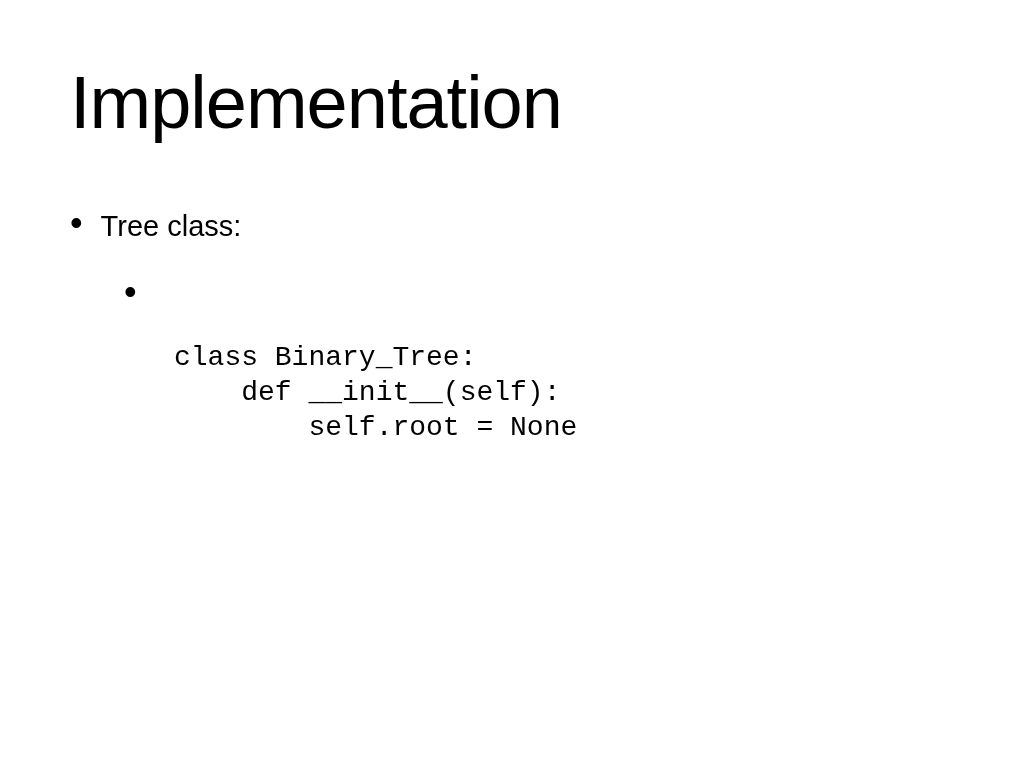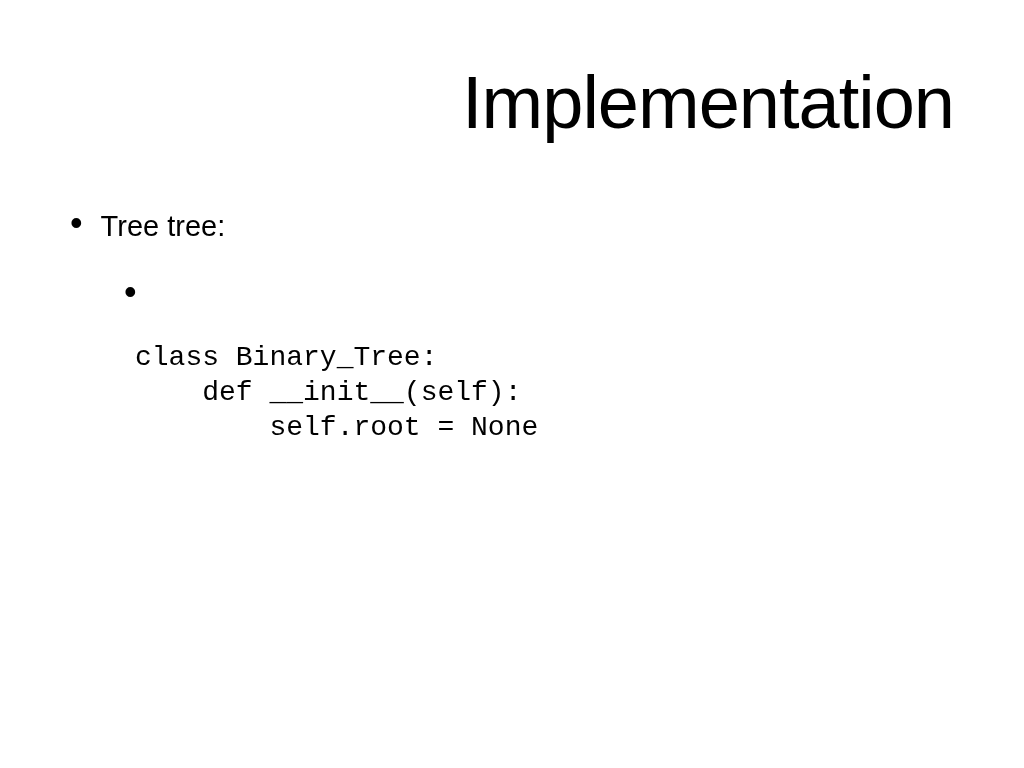--- a/index.html
+++ b/index.html
@@ -16,21 +16,21 @@
       overflow: hidden;
     }
     .slide {
       width: 100%;
       height: 100%;
       padding: 60px 70px;
     }
     .title {
       font-size: 74px;
       font-weight: normal;
-      text-align: right;
+      text-align: left;
       margin-bottom: 60px;
       letter-spacing: -1px;
     }
     .bullet-l1 {
       display: flex;
       align-items: flex-start;
       margin-bottom: 30px;
     }
     .bullet-l1 .dot {
       font-size: 36px;
@@ -58,33 +58,33 @@
     .bullet-l2 .text {
       font-size: 29px;
       line-height: 1.2;
       padding-top: 4px;
     }
     .code-block {
       font-family: "Courier New", Courier, monospace;
       font-size: 28px;
       line-height: 1.25;
       white-space: pre;
-      margin-left: 65px;
+      margin-left: 104px;
       margin-top: 10px;
     }
   </style>
 </head>
 <body>
 
 <div class="slide">
   <h1 class="title">Implementation</h1>
 
   <div class="bullet-l1">
     <span class="dot">•</span>
-    <span class="text">Tree tree:</span>
+    <span class="text">Tree class:</span>
   </div>
 
   <div class="bullet-l2">
     <span class="dot">•</span>
   </div>
 
   <div class="code-block">class Binary_Tree:
     def __init__(self):
         self.root = None</div>
 </div>

